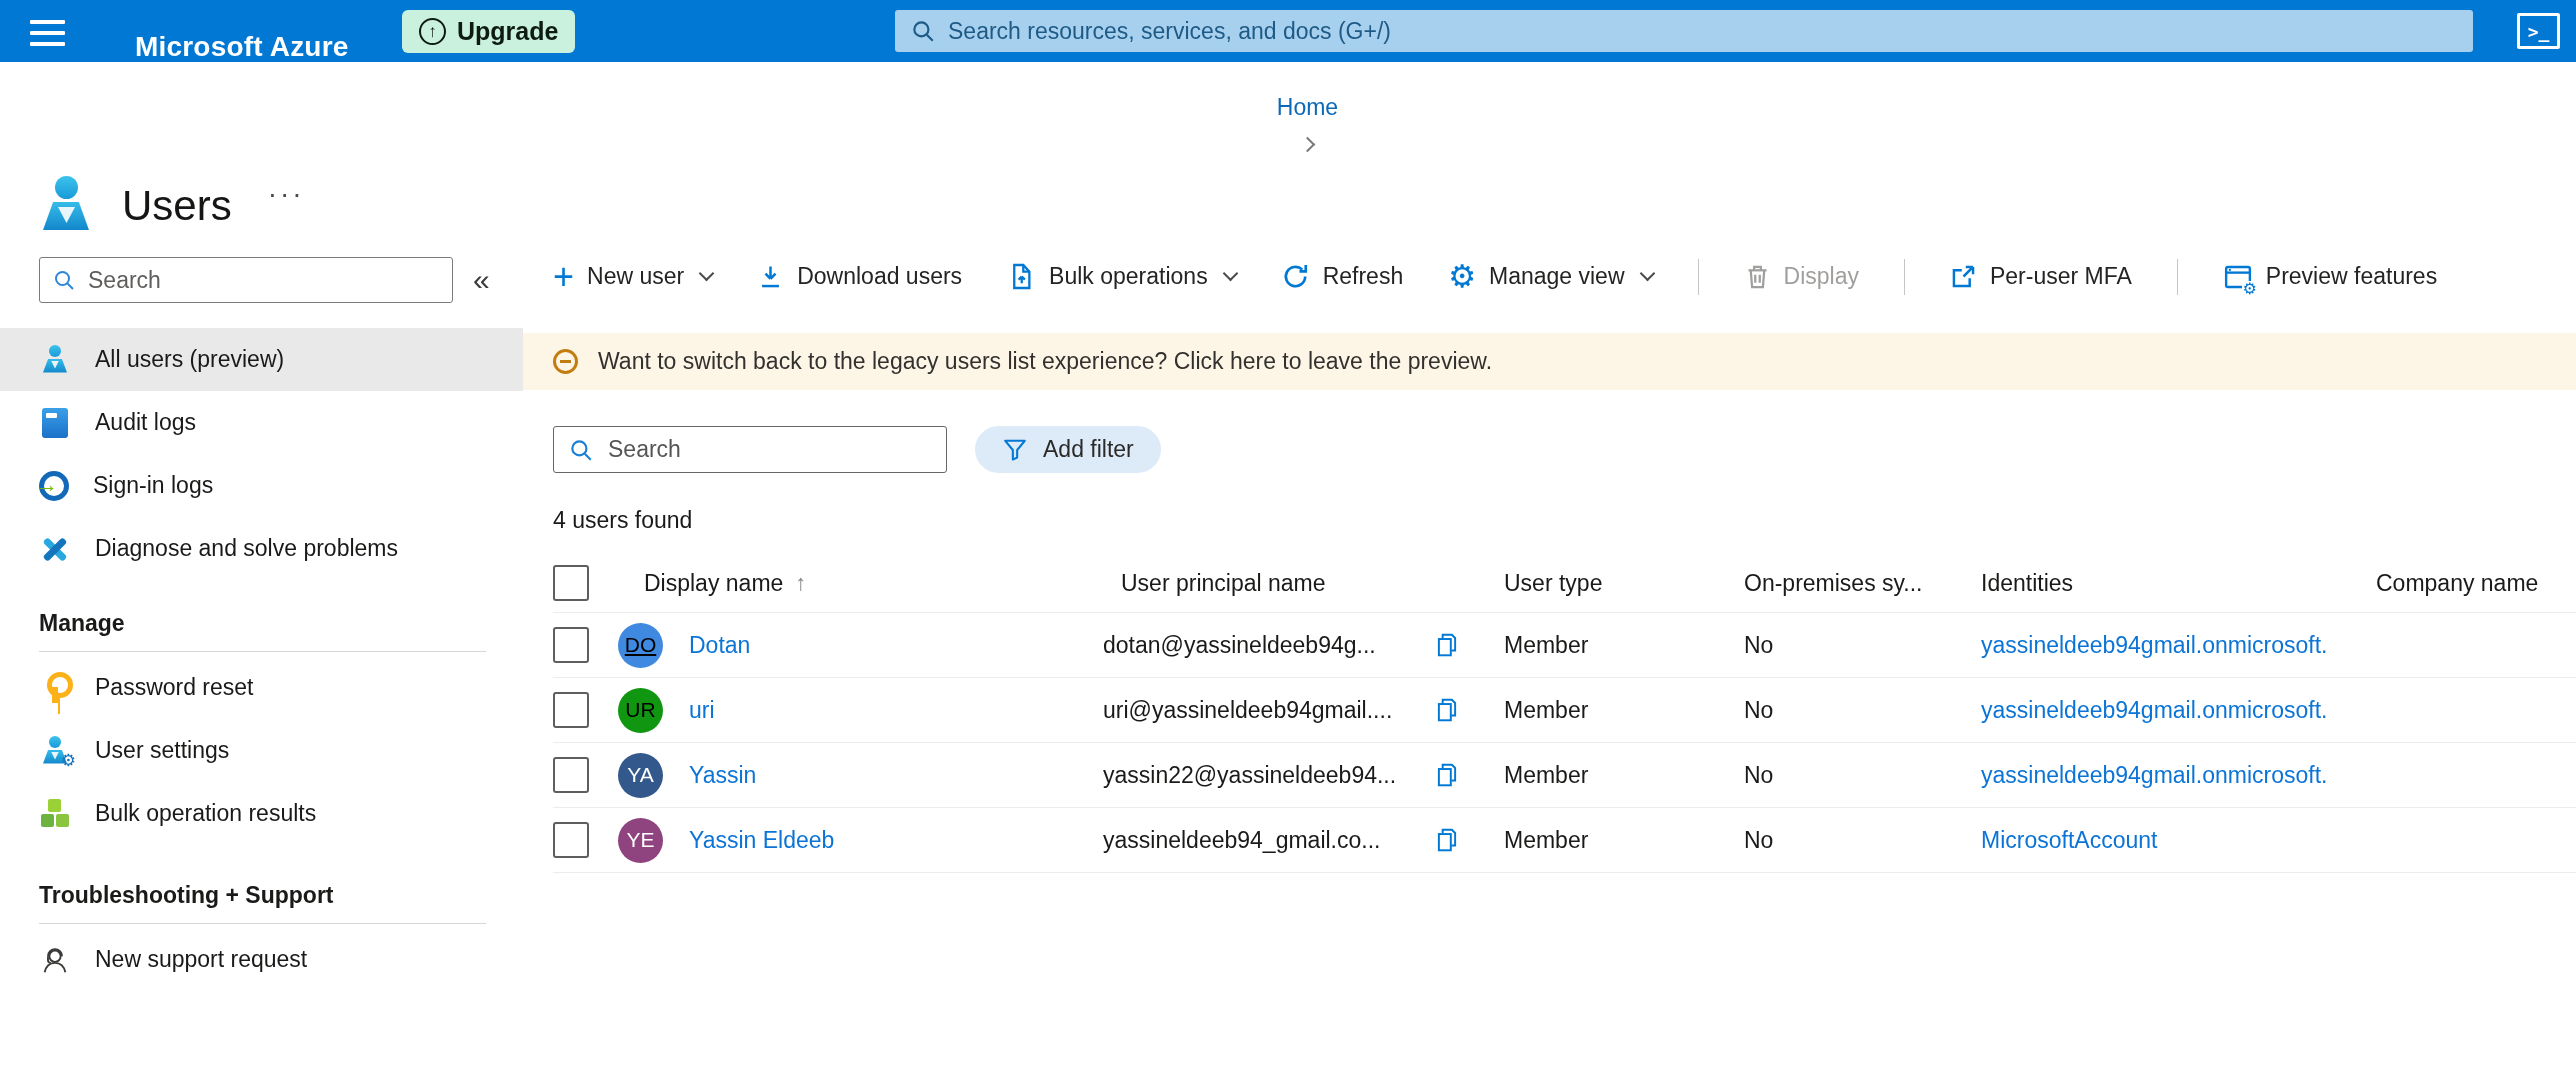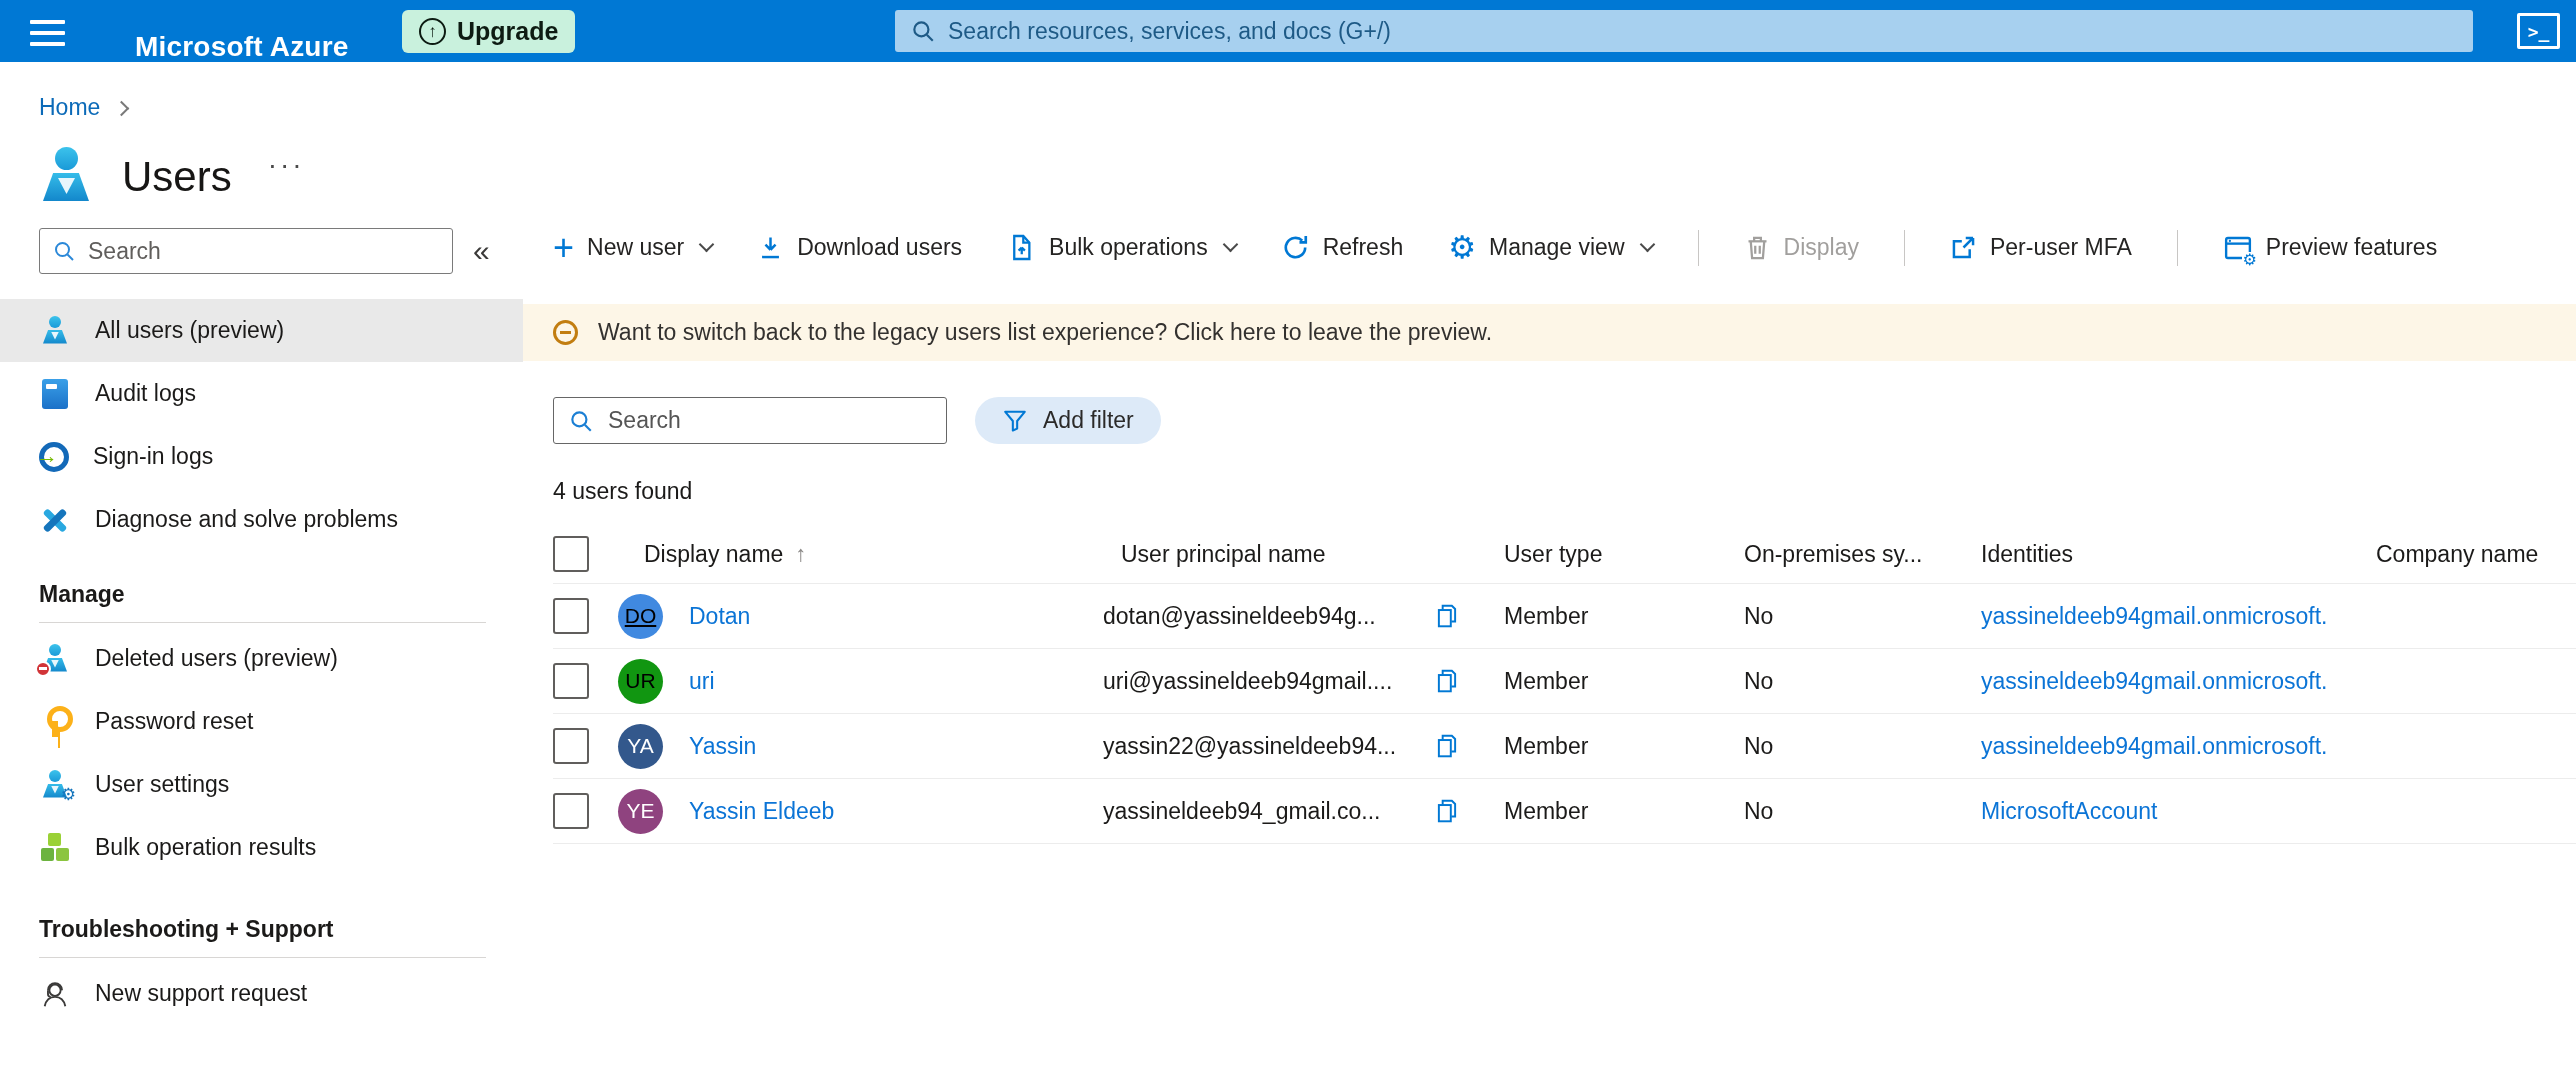--- a/index.html
+++ b/index.html
@@ -23,21 +23,21 @@
   .topsearch { position:absolute; left:895px; top:10px; width:1578px; height:42px; background:#a7d0ef;
     border-radius:3px; display:flex; align-items:center; padding:0 15px; gap:12px; }
   .topsearch input { flex:1; border:none; outline:none; background:transparent; font-size:23px;
     font-family:"Liberation Sans",sans-serif; color:#0f172a; }
   .topsearch input::placeholder { color:#1e5a86; opacity:1; }
   .shell { position:absolute; right:16px; top:13px; width:43px; height:36px; border:3px solid #fff;
     border-radius:2px; color:#fff; font-family:"DejaVu Sans Mono",monospace; font-size:18px; font-weight:700;
     display:flex; align-items:center; justify-content:center; cursor:pointer; }
 
   
-  .breadcrumb { display:flex; align-items:center; gap:16px; margin:32px 0 0 39px; font-size:23px; }
+  .breadcrumb { display:flex; align-items:center; gap:16px; margin:32px 0 0 39px; font-size:23px;flex-direction:column; }
   .crumb { color:#0b6ab8; }
   .crumb-chev { width:11px; height:11px; border-top:2px solid #7a7a7a; border-right:2px solid #7a7a7a;
     transform:rotate(45deg); margin-top:2px; }
   .titlerow { display:flex; align-items:flex-start; margin:24px 0 0 37px; }
   .person { position:relative; width:59px; height:61px; }
   .person .head { position:absolute; top:2px; left:18px; width:23px; height:23px; border-radius:50%;
     background:linear-gradient(#3cc3ec,#1a9ad8); }
   .person .bodyy { position:absolute; bottom:5px; left:6px; width:46px; height:28px;
     background:linear-gradient(#35bce9,#1387cb); clip-path:polygon(22% 0,78% 0,100% 100%,0 100%); }
   .person .collar { position:absolute; bottom:12px; left:21px; width:17px; height:16px; background:#e8f6fc;
@@ -230,33 +230,20 @@
             </span>
           </span>
         <span>Diagnose and solve problems</span>
       </div>
 
       <div class="sb-section">Manage</div>
       <div class="sb-divider"></div>
 
       <div class="sb-item">
         <span class="sb-icon">
-          <span class="psm">
-              <span class="head"></span>
-              <span class="bodyy"></span>
-              <span class="collar"></span>
-            <span class="badge minus">
-                <i></i>
-              </span>
-            </span>
-        </span>
-        <span>Deleted users (preview)</span>
-      </div>
-      <div class="sb-item">
-        <span class="sb-icon">
             <span class="key"></span>
           </span>
         <span>Password reset</span>
       </div>
       <div class="sb-item">
         <span class="sb-icon">
           <span class="psm">
               <span class="head"></span>
               <span class="bodyy"></span>
               <span class="collar"></span>

